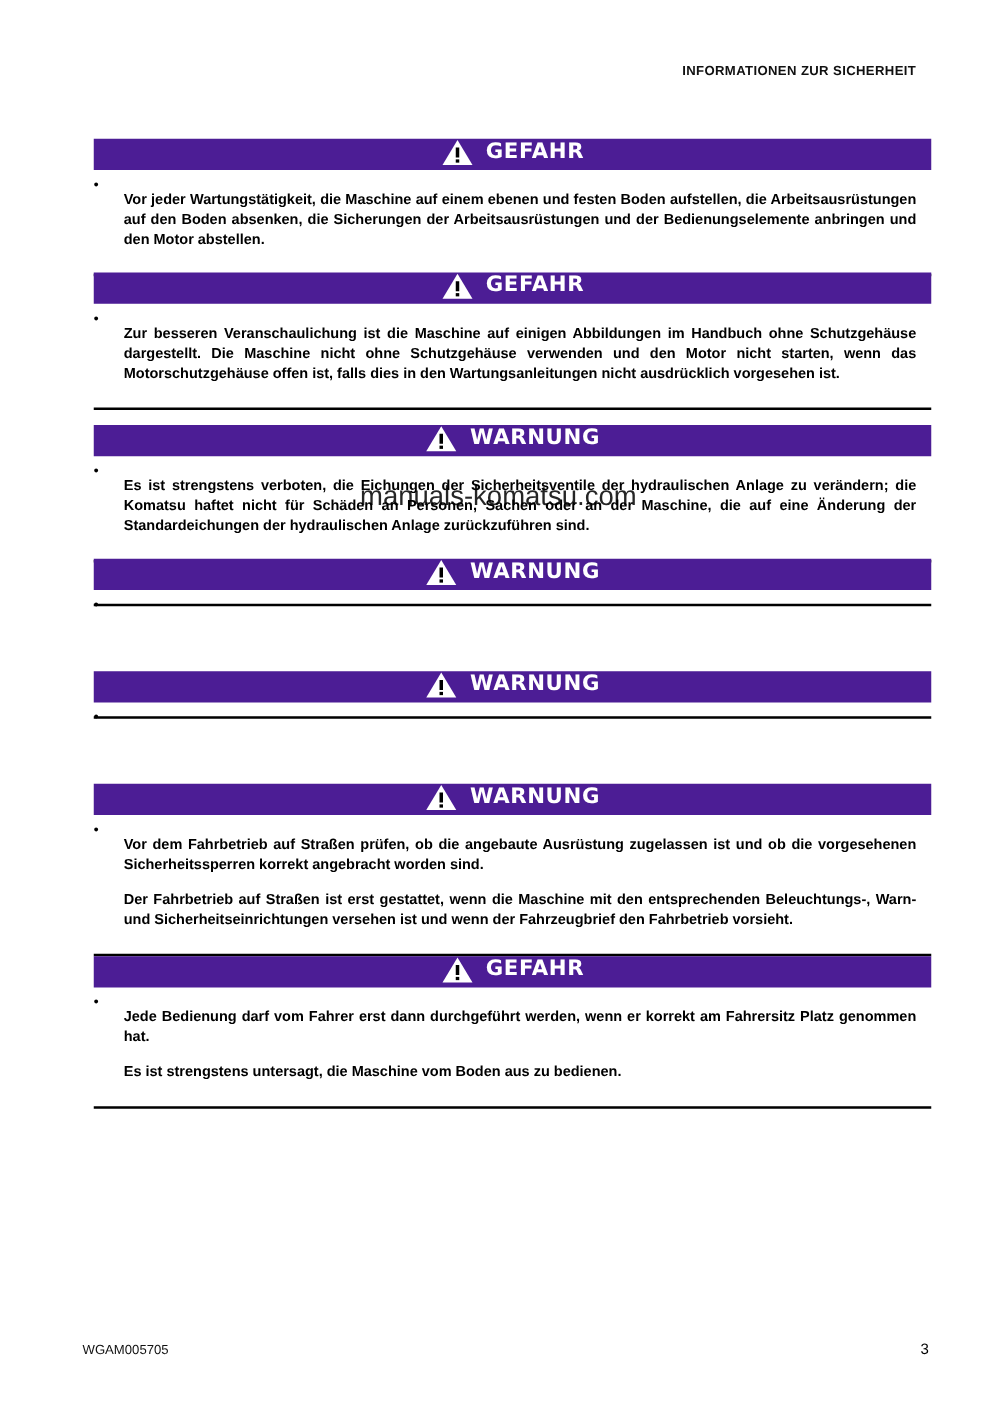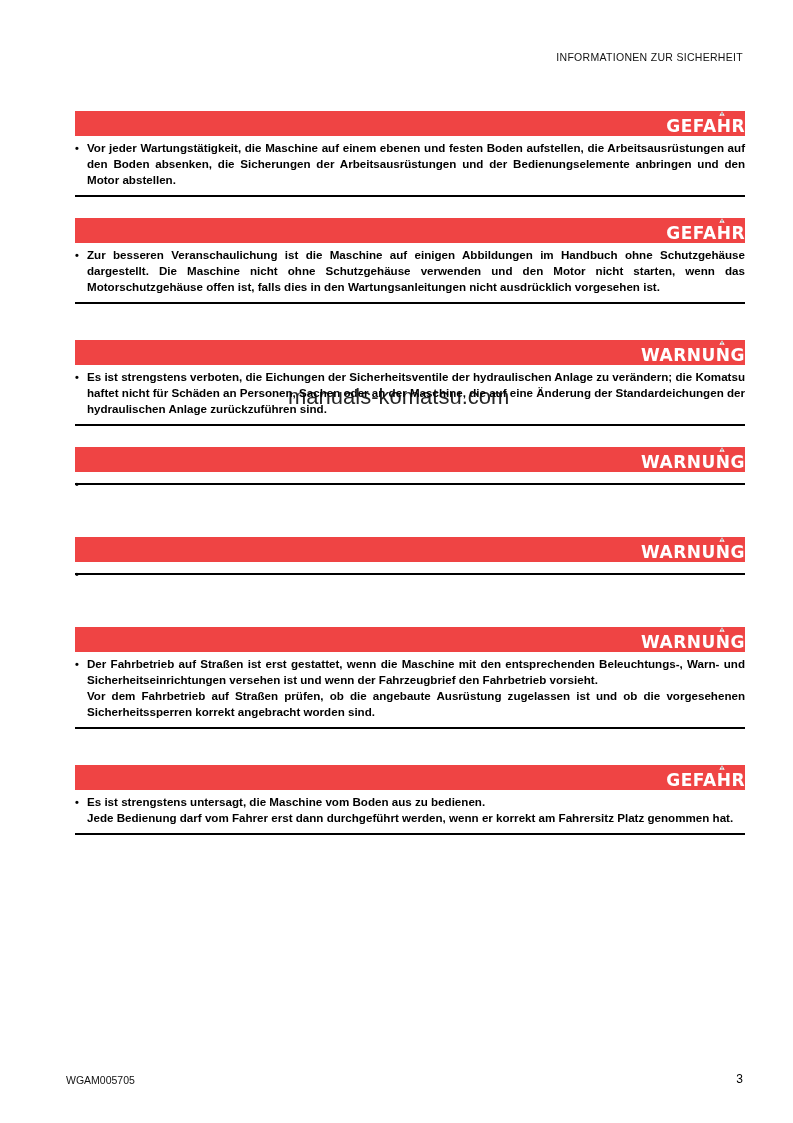--- a/index.html
+++ b/index.html
@@ -1,28 +1,28 @@
 <!DOCTYPE html>
 <html><head>
 <meta charset="utf-8">
 <style>
   html, body { margin: 0; padding: 0; background: #ffffff; }
   body { width: 793px; height: 1123px; position: relative; overflow: hidden;
          font-family: "Liberation Sans", sans-serif; color: #000; }
-  .running-head { position: absolute; top: 51px; right: 50px; font-size: 10.5px;
-                  letter-spacing: 0.3px; color: #111; }
+  .running-head { position: absolute; top: 51px; right: 60px; font-size: 10.5px;
+                  letter-spacing: 0.3px; color: #111; font-weight: bold; }
   .block { position: absolute; left: 75px; width: 670px; }
-  .bar { height: 25px; background: #ef4444; color: #fff; display: flex;
-         align-items: flex-end; justify-content: center; flex-direction: column; }
+  .bar { height: 25px; background: #4c1d95; color: #fff; display: flex;
+         align-items: flex-start; justify-content: center; }
   .bar .tri { width: 26px; height: 22px; margin-right: 10px; display: inline-block; }
   .bar .lbl { font-family: "DejaVu Sans", sans-serif; font-weight: bold; font-size: 17px;
               letter-spacing: 0.5px; }
   .body { position: relative; padding: 4px 0 4px 12px; font-size: 11.6px; line-height: 16px;
           font-weight: bold; text-align: justify; transform-origin: left top; }
-  .body p { margin: 0; }
+  .body p { margin: 12px; }
   .body .bullet { position: absolute; left: 0px; top: 4px; font-size: 11px; }
   .rule { height: 2px; background: #000; margin-top: 3px; }
   .watermark { position: absolute; left: 288px; top: 384px; font-size: 22px;
                color: #000; font-weight: normal; pointer-events: none; opacity: 0.85; }
   .footer-code { position: absolute; left: 66px; top: 1074px; font-size: 10.5px; color: #111; }
   .page-num { position: absolute; right: 50px; top: 1072px; font-size: 12px; }
 </style>
 </head>
 <body>
 
@@ -110,39 +110,39 @@
   <div class="bar">
     <svg class="tri" viewBox="0 0 26 22">
         <polygon points="13,1 25,21 1,21" fill="#fff"></polygon>
         <rect x="11.6" y="7" width="2.8" height="8" fill="#000"></rect>
         <rect x="11.6" y="16.5" width="2.8" height="2.6" fill="#000"></rect>
       </svg>
     <span class="lbl">WARNUNG</span>
   </div>
   <div class="body">
     <span class="bullet">•</span>
+    <p>Vor dem Fahrbetrieb auf Straßen prüfen, ob die angebaute Ausrüstung zugelassen ist und ob die vorgesehenen Sicherheitssperren korrekt angebracht worden sind.</p>
     <p>Der Fahrbetrieb auf Straßen ist erst gestattet, wenn die Maschine mit den entsprechenden Beleuchtungs-, Warn- und Sicherheitseinrichtungen versehen ist und wenn der Fahrzeugbrief den Fahrbetrieb vorsieht.</p>
-    <p>Vor dem Fahrbetrieb auf Straßen prüfen, ob die angebaute Ausrüstung zugelassen ist und ob die vorgesehenen Sicherheitssperren korrekt angebracht worden sind.</p>
   </div>
   <div class="rule"></div>
 </div>
 
 <div class="block" style="top:765px">
   <div class="bar">
     <svg class="tri" viewBox="0 0 26 22">
         <polygon points="13,1 25,21 1,21" fill="#fff"></polygon>
         <rect x="11.6" y="7" width="2.8" height="8" fill="#000"></rect>
         <rect x="11.6" y="16.5" width="2.8" height="2.6" fill="#000"></rect>
       </svg>
     <span class="lbl">GEFAHR</span>
   </div>
   <div class="body">
     <span class="bullet">•</span>
+    <p>Jede Bedienung darf vom Fahrer erst dann durchgeführt werden, wenn er korrekt am Fahrersitz Platz genommen hat.</p>
     <p>Es ist strengstens untersagt, die Maschine vom Boden aus zu bedienen.</p>
-    <p>Jede Bedienung darf vom Fahrer erst dann durchgeführt werden, wenn er korrekt am Fahrersitz Platz genommen hat.</p>
   </div>
   <div class="rule"></div>
 </div>
 
 <div class="watermark">manuals-komatsu.com</div>
 
 <div class="footer-code">WGAM005705</div>
 <div class="page-num">3</div>
 
 </body></html>

